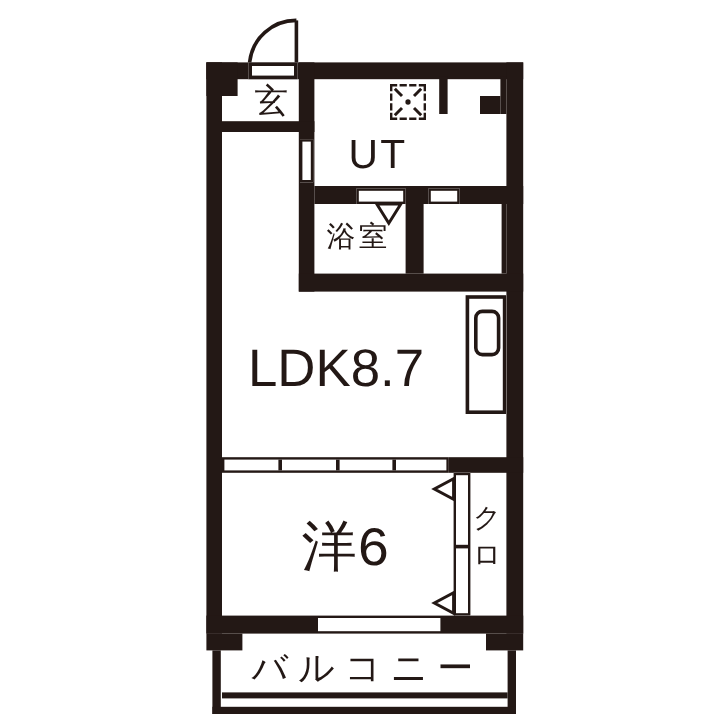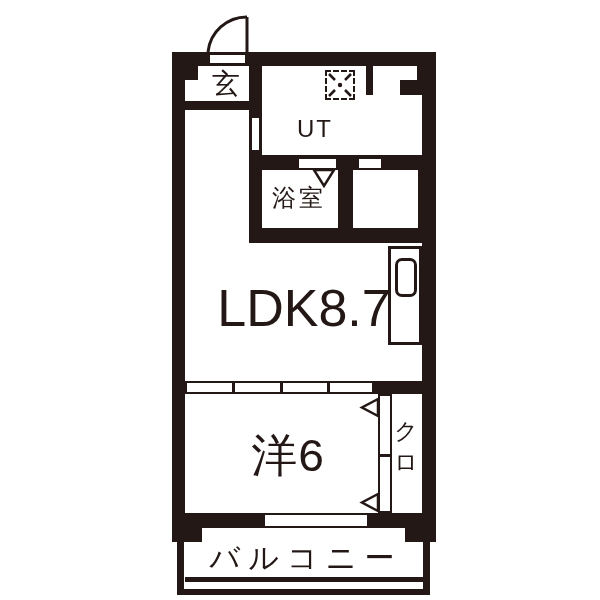--- a/index.html
+++ b/index.html
@@ -86,23 +86,23 @@
     <g stroke="#231815" stroke-width="2.5">
       <line x1="329" y1="74" x2="335" y2="80"></line>
       <line x1="351" y1="74" x2="345" y2="80"></line>
       <line x1="329" y1="96" x2="335" y2="90"></line>
       <line x1="351" y1="96" x2="345" y2="90"></line>
     </g>
     <circle cx="340" cy="85" r="2.2" fill="#231815"></circle>
   </svg>
 
   <div class="label" style="left:226px;top:84px;font-size:28px;">玄</div>
-  <div class="label" style="left:315px;top:129px;font-size:24px;letter-spacing:2px;">UT</div>
+  <div class="label" style="left:315px;top:129px;font-size:34px;letter-spacing:2px;">UT</div>
   <div class="label" style="left:299px;top:198px;font-size:24px;letter-spacing:3px;">浴室</div>
-  <div class="label" style="left:304px;top:308px;font-size:52px;">LDK8.7</div>
+  <div class="label" style="left:280px;top:308px;font-size:44px;">LDK8.7</div>
   <div class="label" style="left:288px;top:459px;font-size:46px;font-family:Liberation Mono, monospace;">洋6</div>
   <div class="vtext" style="left:406px;top:447px;font-size:23px;">
     <span>ク</span>
     <span>ロ</span>
   </div>
   <div class="label" style="left:306px;top:558px;font-size:30px;letter-spacing:8px;">バルコニー</div>
 
 </div>
 
 </body></html>

